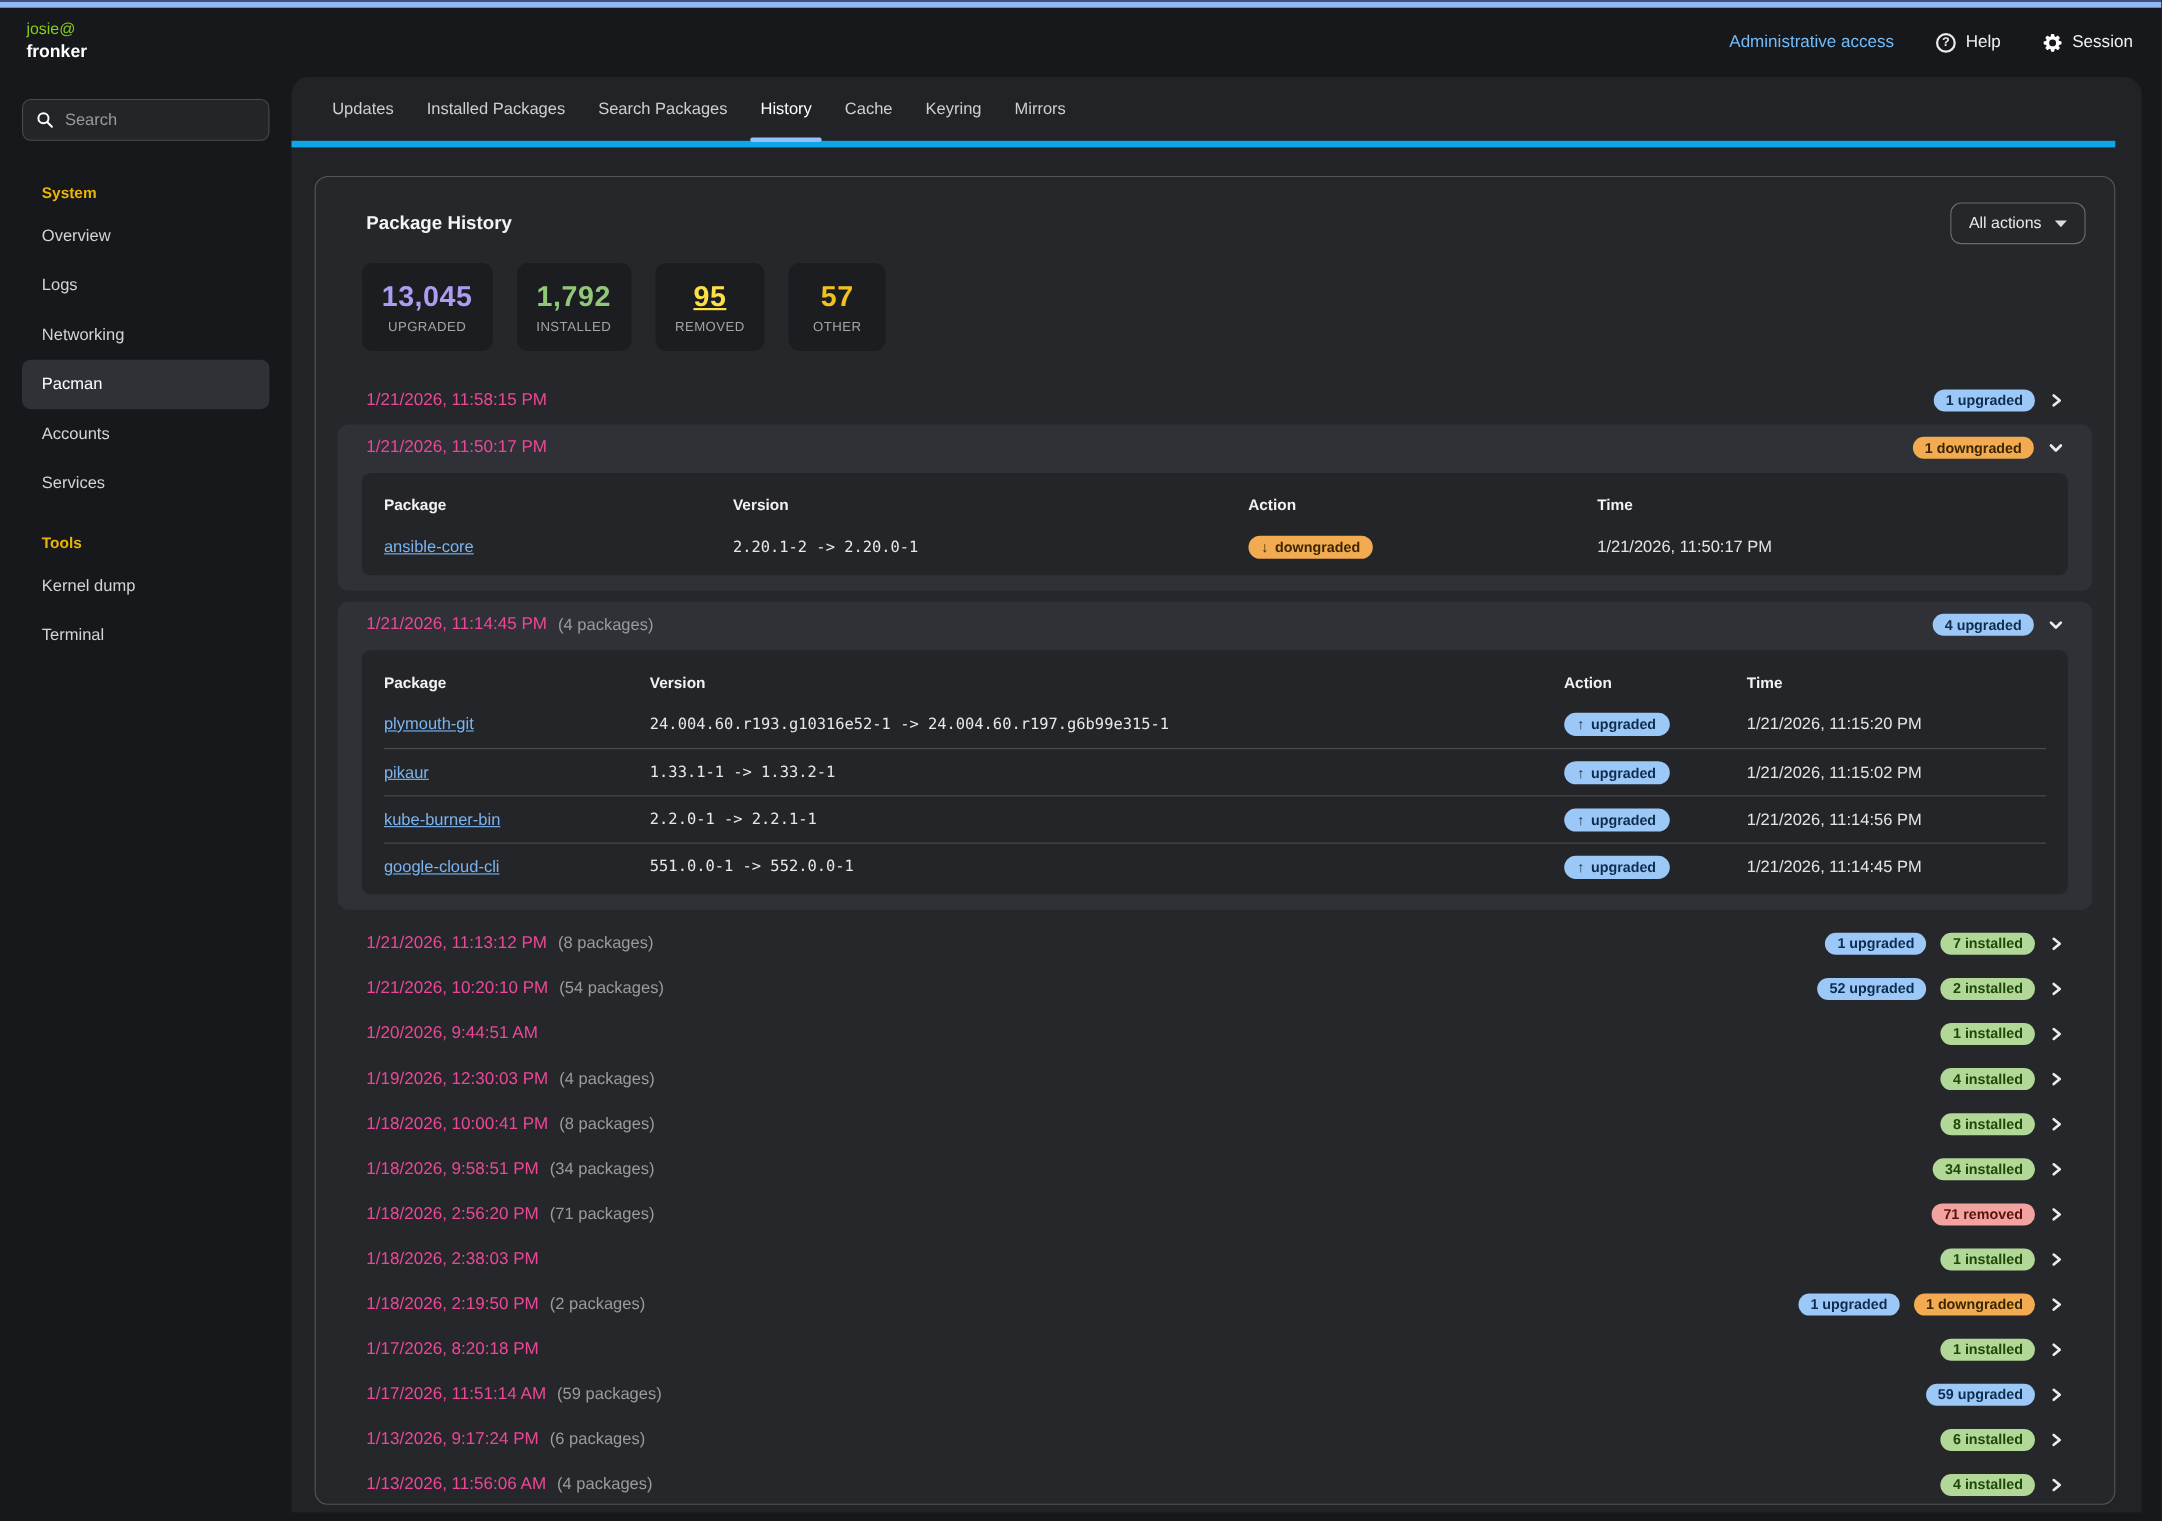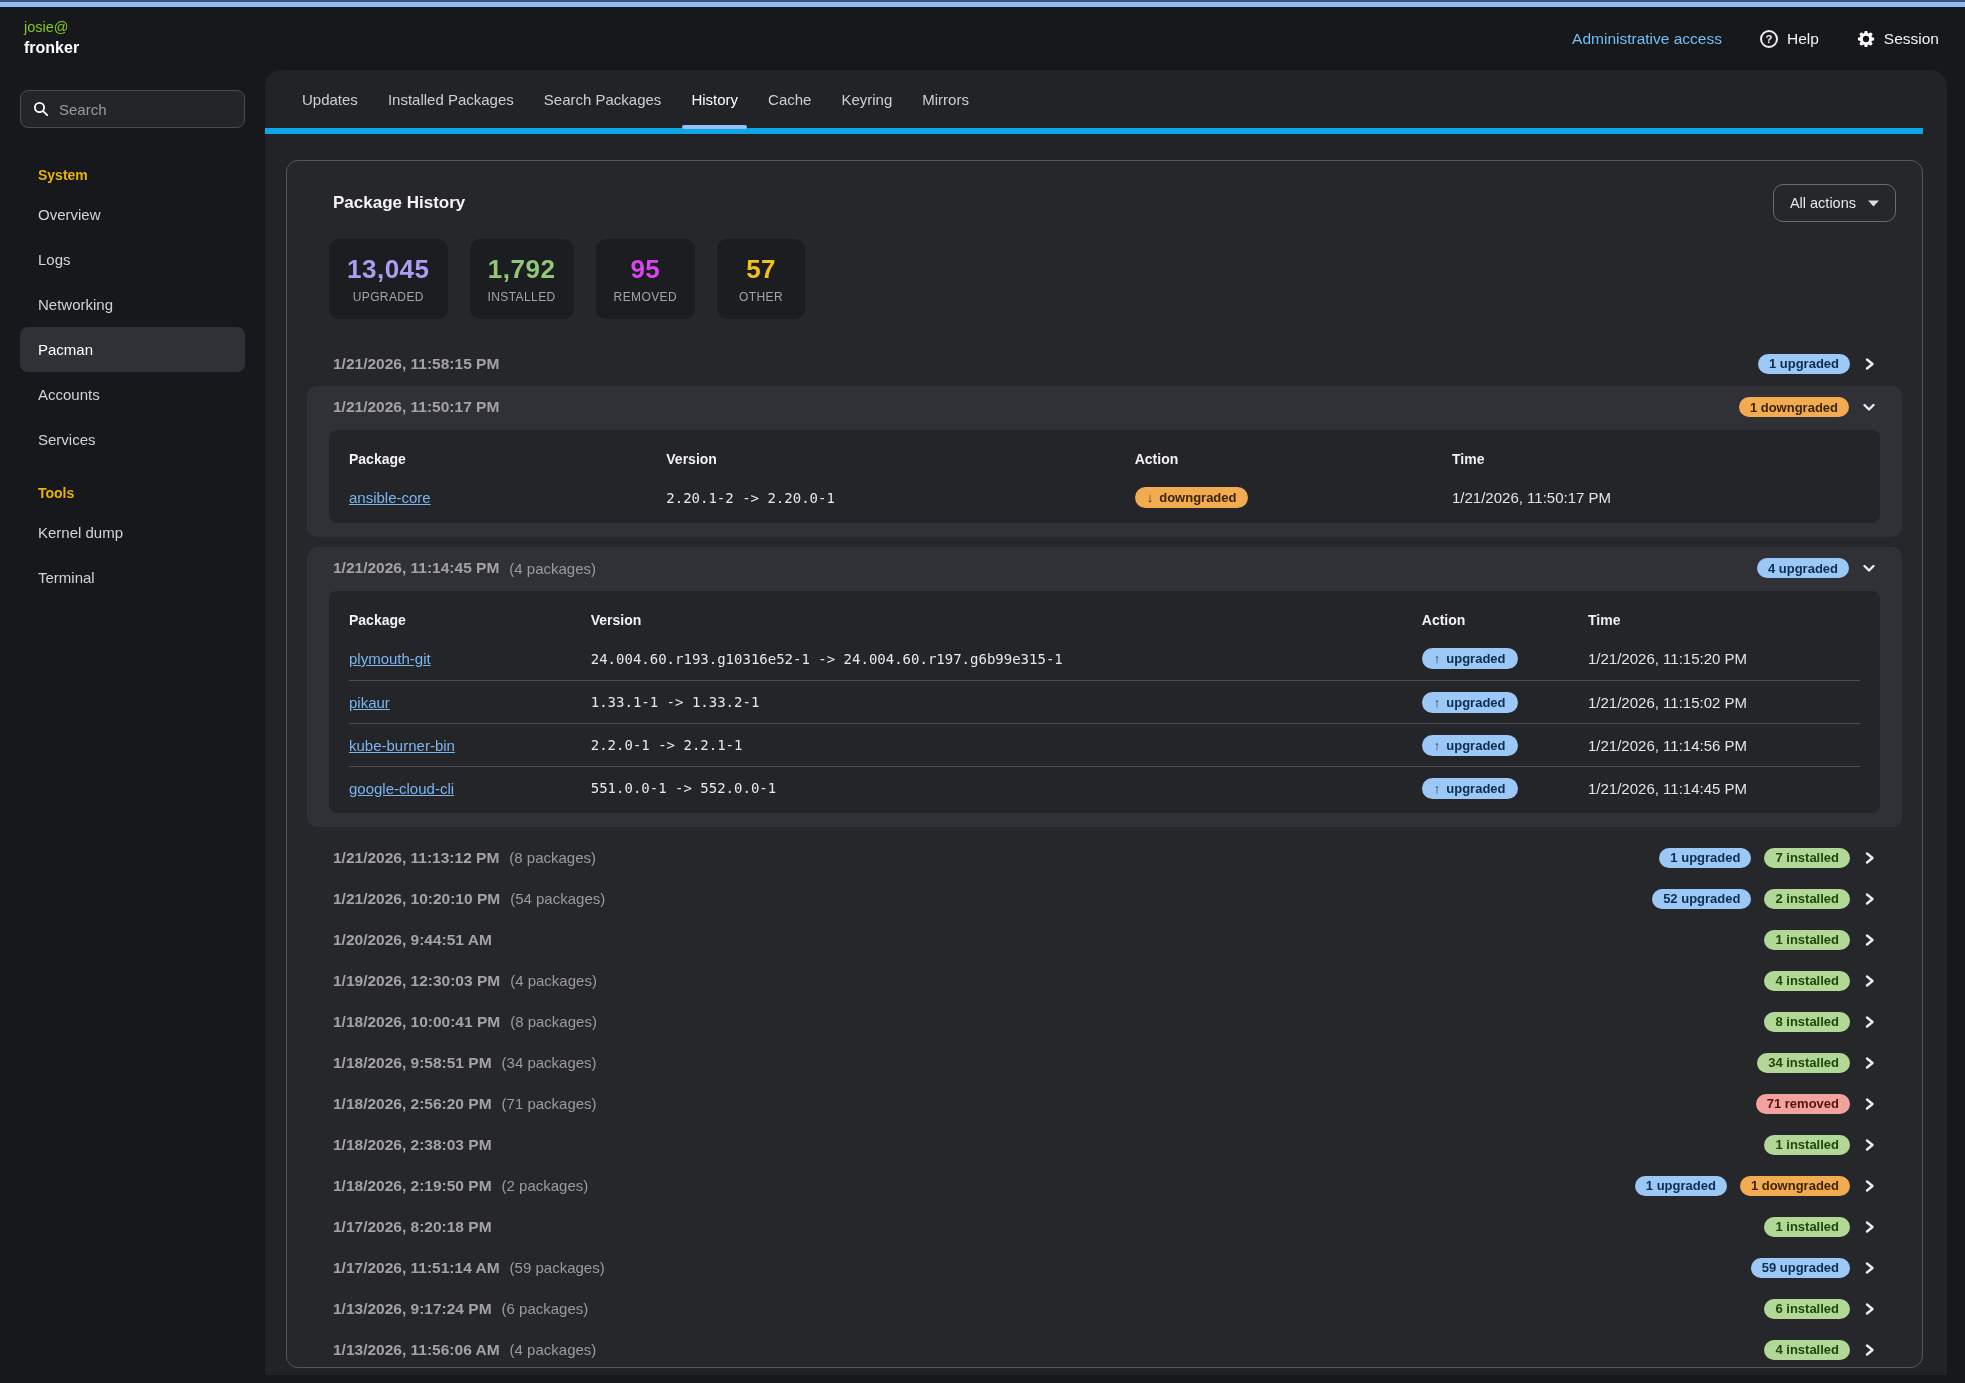--- a/index.html
+++ b/index.html
@@ -59,21 +59,21 @@
     background:transparent; border:1px solid #6a6b6e; border-radius:10px;
     color:#e8e8ea; font-size:14.5px; font-family:"Liberation Sans", sans-serif; cursor:pointer; }
   
   .stats-row { display:flex; gap:22px; margin:14px 0 24px 22px; }
   .stat-box { min-width:88px; height:80px; padding:0 18px; background:#1c1d21; border-radius:10px;
     display:flex; flex-direction:column; align-items:center; justify-content:center; gap:5px; }
   .stat-value { font-size:26px; font-weight:bold; letter-spacing:0.5px; }
   .stat-label { font-size:12px; color:#a4a4a8; letter-spacing:0.4px; }
   
   .hrow { height:41px; display:flex; align-items:center; padding:0 26px; cursor:pointer; }
-  .hdate { font-size:15.5px; font-weight:700; color:#a3a3a3; white-space:nowrap; }
+  .hdate { font-size:15.5px; font-weight:400; color:#ec4899; white-space:nowrap; }
   .hcount { margin-left:10px; font-size:15px; color:#9b9b9e; white-space:nowrap; }
   .hrow-right { margin-left:auto; display:flex; align-items:center; gap:13px; }
   .badge { padding:2.5px 11px; border-radius:999px; font-size:13px; font-weight:600; white-space:nowrap; }
   .badge-blue   { background:#9cc8f8; color:#0d2c4e; }
   .badge-green  { background:#b2d898; color:#1e4708; }
   .badge-orange { background:#f2ab50; color:#3a2500; }
   .badge-red    { background:#f2a3a0; color:#59100c; }
   .chev { display:flex; align-items:center; }
   
   .section { background:#303136; border-radius:10px; margin:2px 0 10px; padding-bottom:14px; }
@@ -174,21 +174,21 @@
     <div class="stats-row">
       <div class="stat-box">
         <div class="stat-value" style="color:#ab9df2;">13,045</div>
         <div class="stat-label">UPGRADED</div>
       </div>
       <div class="stat-box">
         <div class="stat-value" style="color:#90c878;">1,792</div>
         <div class="stat-label">INSTALLED</div>
       </div>
       <div class="stat-box">
-        <div class="stat-value" style="color:#d946ef;">95</div>
+        <div class="stat-value" style="color:#fde047;text-decoration:underline;">95</div>
         <div class="stat-label">REMOVED</div>
       </div>
       <div class="stat-box">
         <div class="stat-value" style="color:#f1c21b;">57</div>
         <div class="stat-label">OTHER</div>
       </div>
     </div>
 
     <div class="hrow">
       <span class="hdate">1/21/2026, 11:58:15 PM</span>

